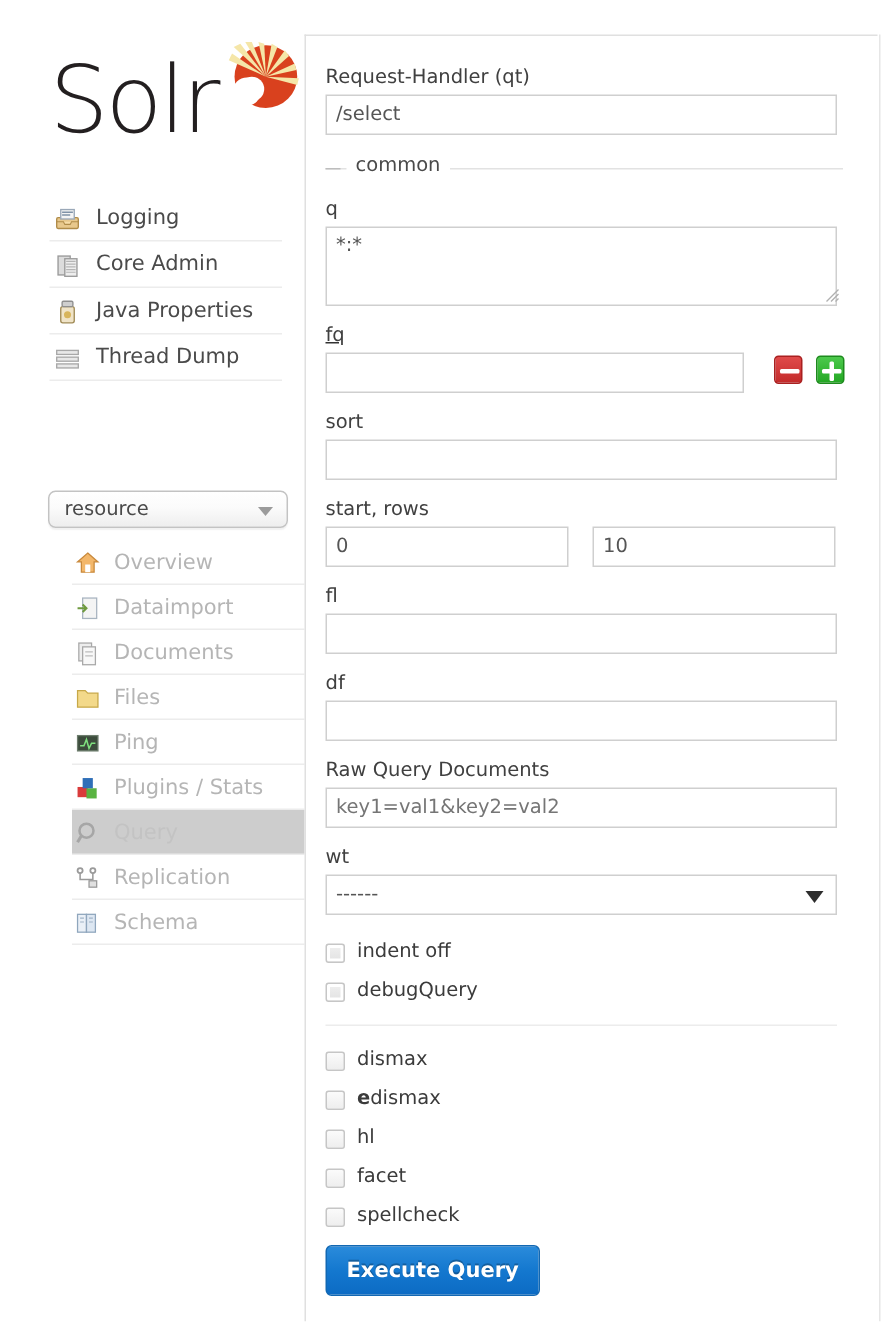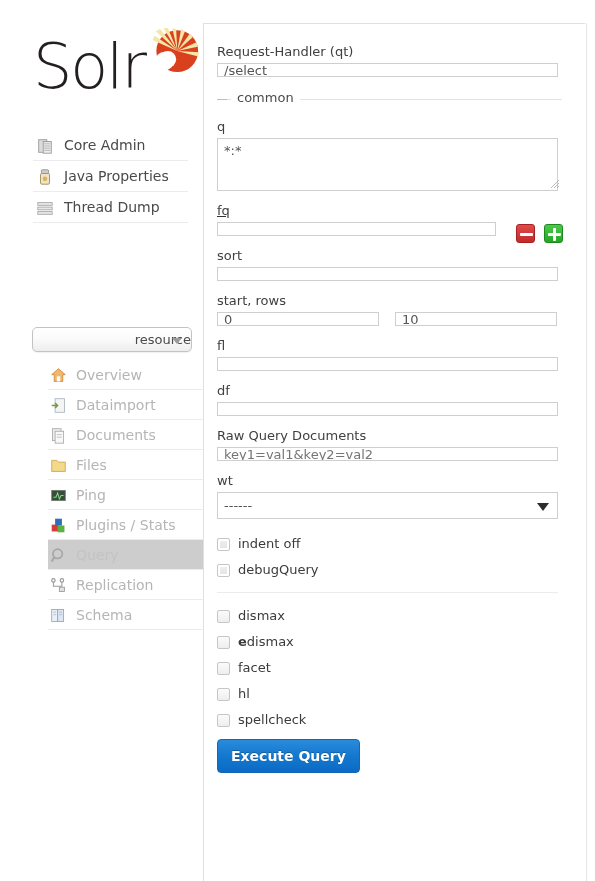--- a/index.html
+++ b/index.html
@@ -63,21 +63,20 @@
     width: 160px; height: 25px;
     border: 1px solid #c3c3c3;
     border-radius: 5px;
     background: linear-gradient(to bottom, #ffffff 0%, #fbfbfb 45%, #eeeeee 100%);
     box-shadow: 0 1px 1px rgba(0,0,0,0.06);
     font-size: 13px;
     color: #4a4a4a;
     line-height: 23px;
     padding-left: 10px;
     cursor: pointer;
-    text-align: right;
   }
   .core-select .caret {
     position: absolute; right: 9px; top: 10px;
     width: 0; height: 0;
     border-left: 5px solid transparent;
     border-right: 5px solid transparent;
     border-top: 6px solid #9b9b9b;
   }
 
   .nav-core {
@@ -115,21 +114,21 @@
   .qform { position: absolute; left: 13px; top: 20px; width: 345px; }
 
   .flabel {
     font-size: 13px;
     color: #404040;
     margin-bottom: 3px;
     line-height: 16px;
   }
   .fld {
     width: 341px;
-    height: 14px;
+    height: 27px;
     border: 1px solid #cfcfcf;
     background: #fff;
     font-family: "DejaVu Sans", "Liberation Sans", sans-serif;
     font-size: 13px;
     color: #555;
     padding: 0 6px;
     outline: none;
     display: block;
   }
   .fld.ph { color: #9a9a9a; }
@@ -278,20 +277,29 @@
           <polygon points="55,42 95,44 93,52"></polygon>
         </g>
         <circle cx="32" cy="60" r="17" fill="#ffffff"></circle>
         <circle cx="38" cy="57" r="15" fill="#ffffff"></circle>
       </svg>
     </div>
 
     <div class="nav-top">
 
 
+      <div class="nav-row">
+        <svg class="nicon" viewBox="0 0 20 20">
+          <rect x="2" y="9" width="16" height="8" rx="1" fill="#e8c88c" stroke="#b08c4a"></rect>
+          <rect x="5" y="3" width="10" height="7" fill="#f4f4f4" stroke="#9aa8b8"></rect>
+          <path d="M6 5h8M6 7h6" stroke="#7f92a8" stroke-width="1"></path>
+          <path d="M2 12h5l1 2h4l1-2h5" fill="#f7dda8" stroke="#b08c4a" stroke-width="0.8"></path>
+        </svg>
+        <span>Logging</span>
+      </div>
 
       <div class="nav-row">
         <svg class="nicon" viewBox="0 0 20 20">
           <rect x="3" y="3" width="9" height="14" fill="#dcdcdc" stroke="#9a9a9a"></rect>
           <rect x="8" y="5" width="9" height="13" fill="#eeeeee" stroke="#9a9a9a"></rect>
           <path d="M9 7h7M9 9h7M9 11h7M9 13h7M9 15h7" stroke="#b5b5b5" stroke-width="0.9"></path>
         </svg>
         <span>Core Admin</span>
       </div>
 
@@ -494,25 +502,25 @@
         <div class="cb-row">
           <span class="cbx"></span>
           <span>dismax</span>
         </div>
         <div class="cb-row">
           <span class="cbx"></span>
           <b>e</b><span>dismax</span>
         </div>
         <div class="cb-row">
           <span class="cbx"></span>
+          <span>hl</span>
+        </div>
+        <div class="cb-row">
+          <span class="cbx"></span>
           <span>facet</span>
-        </div>
-        <div class="cb-row">
-          <span class="cbx"></span>
-          <span>hl</span>
         </div>
         <div class="cb-row">
           <span class="cbx"></span>
           <span>spellcheck</span>
         </div>
       </div>
 
       <div class="exec-btn">Execute Query</div>
 
     </div>

